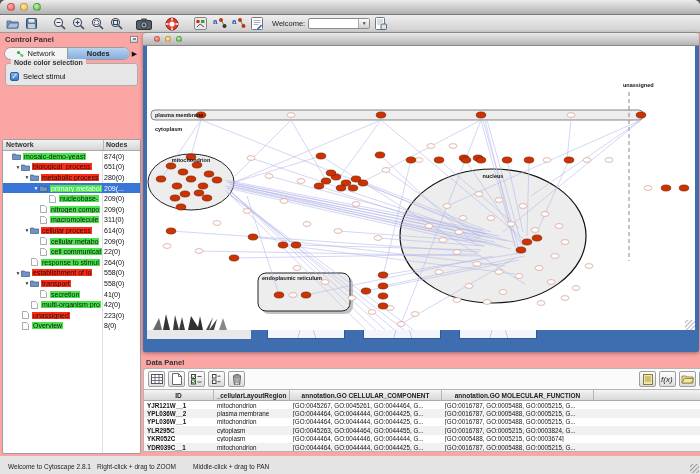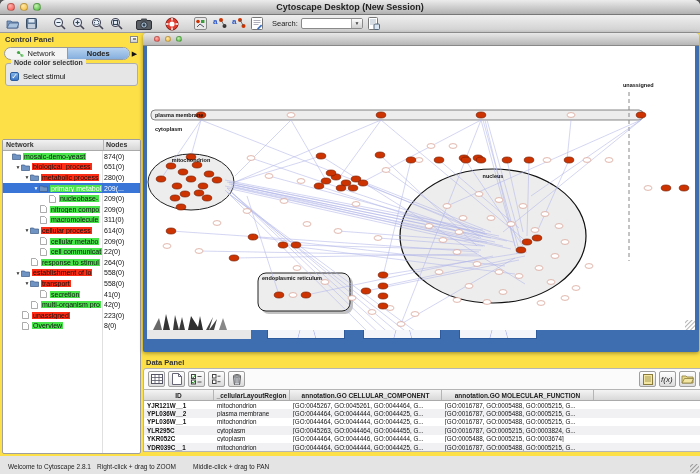--- a/index.html
+++ b/index.html
@@ -24,21 +24,21 @@
     display:flex; align-items:center; gap:3px; padding:0 4px; }
   .tbtn { width:16px; height:14px; display:flex; align-items:center; justify-content:center; }
   .tsep { width:6px; }
   .search-label { font-size:7.5px; color:#222; margin-left:4px; }
   .search-box { width:62px; height:11px; background:#fff; border:1px solid #8a8a8a; border-radius:2px;
     display:flex; align-items:center; justify-content:flex-end; }
   .search-drop { width:11px; height:9px; background:linear-gradient(#fdfdfd,#d0d0d0); border-left:1px solid #aaa;
     font-size:5px; color:#444; text-align:center; line-height:9px; }
 
   
-  .workspace { position:absolute; left:0; top:33px; width:700px; height:423px; background:#fde047; }
+  .workspace { position:absolute; left:0; top:33px; width:700px; height:423px; background:#fca5a5; }
 
   
   .control-panel { position:absolute; left:2px; top:0px; width:139px; height:421px; }
   .panel-header { height:12px; display:flex; align-items:center; justify-content:space-between;
     font-size:7.5px; font-weight:bold; color:#333; padding:0 3px; }
   .float-icon { width:8px; height:7px; border:1px solid #888; background:linear-gradient(#fff,#ccc); position:relative; }
   .float-icon:after { content:""; position:absolute; right:1px; top:1px; width:3px; height:2px; background:#888; }
   .cp-tabs { display:flex; align-items:center; margin:2px 2px 3px 2px; }
   .seg-group { flex:1; display:flex; border:1px solid #9a9a9a; border-radius:7px; overflow:hidden; height:13px; background:#f4f4f4; }
   .seg { flex:1; display:flex; align-items:center; justify-content:center; gap:3px; font-size:7.5px; color:#222; }
@@ -128,21 +128,20 @@
 <body>
 
 <div class="app">
 
   <div class="titlebar">
     <div class="lights">
       <span class="light red"></span>
       <span class="light yellow"></span>
       <span class="light green"></span>
     </div>
-    <div class="win-title">Cytoscape Desktop (New Session)</div>
   </div>
 
   <div class="toolbar">
     <span class="tbtn">
         <svg width="13" height="11">
           <path d="M1 3 h4 l1 1 h6 v6 h-11 z" fill="#7d9cc0" stroke="#44618a" stroke-width="0.8"></path>
           <path d="M1 10 l2.5-5 h9.5 l-2 5 z" fill="#a9c2de" stroke="#44618a" stroke-width="0.8"></path>
         </svg>
       </span>
     <span class="tbtn">
@@ -224,21 +223,21 @@
           <line x1="9" y1="3" x2="12.5" y2="9" stroke="#555" stroke-width="0.8"></line>
         </svg>
       </span>
     <span class="tbtn">
         <svg width="12" height="13">
           <rect x="0.5" y="0.5" width="11" height="12" rx="1" fill="#fff" stroke="#777"></rect>
           <path d="M2.5 3.5 h7 M2.5 5.5 h7 M2.5 7.5 h5" stroke="#99a" stroke-width="0.8"></path>
           <path d="M6 11.5 l4-4 1.2 1.2 -4 4 z" fill="#3a6fc0"></path>
         </svg>
       </span>
-    <span class="search-label">Search:</span>
+    <span class="search-label">Welcome:</span>
     <div class="search-box">
       <span></span>
       <span class="search-drop">▼</span>
     </div>
     <span class="tbtn">
         <svg width="12" height="13">
           <rect x="0.5" y="0.5" width="9" height="12" rx="1" fill="#fff" stroke="#777"></rect>
           <path d="M2 3 h6 M2 5 h6 M2 7 h4" stroke="#9ab" stroke-width="0.8"></path>
           <rect x="6" y="7" width="5.5" height="5.5" rx="1" fill="#d8e4f2" stroke="#567"></rect>
         </svg>

